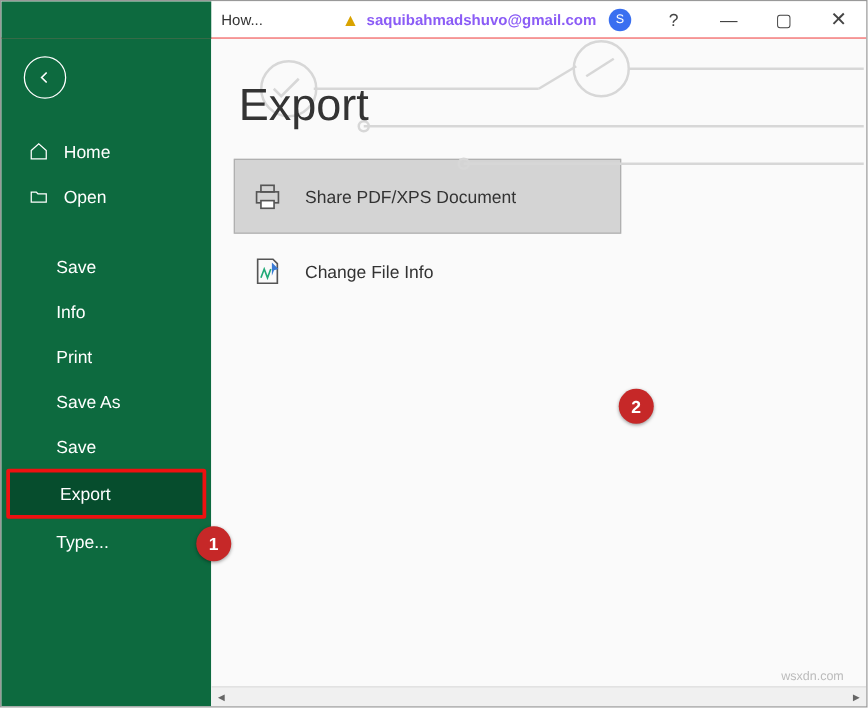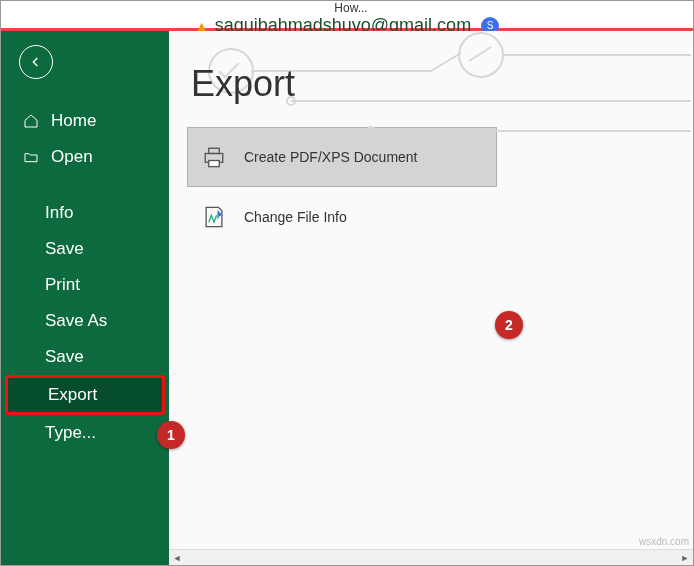--- a/index.html
+++ b/index.html
@@ -1,39 +1,39 @@
 <!DOCTYPE html>
 <html><head>
 <meta charset="utf-8">
 <style>
 * { margin: 0; padding: 0; box-sizing: border-box; font-family: "Segoe UI", Arial, sans-serif; }
 body { width: 694px; height: 566px; border: 1px solid #999; overflow: hidden; position: relative; background: #fff; }
 
 
-.titlebar { height: 30px; background: #fff; display: flex; align-items: center; font-size: 12px; border-bottom: 3px solid #ef4444; flex-direction: column; }
+.titlebar { height: 30px; background: #fff; display: flex; align-items: center; font-size: 12px; border-bottom: 1px solid #ef4444; }
 .titlebar .left-strip { width: 168px; height: 30px; background: #0d6a3f; }
 .titlebar .doc-title { padding-left: 8px; color: #333; }
 .titlebar .spacer { flex: 1; }
 .titlebar .email-area { display: flex; align-items: center; gap: 6px; }
 .titlebar .warn { color: #d9a300; font-size: 14px; }
-.titlebar .email { color: #14532d; font-size: 18px; }
+.titlebar .email { color: #8b5cf6; font-size: 12px; font-weight: bold; }
 .titlebar .avatar { width: 18px; height: 18px; border-radius: 50%; background: #3a6ff0; color: #fff; display: flex; align-items: center; justify-content: center; font-size: 10px; margin-left: 4px; }
 .titlebar .win-btns { display: flex; margin-left: 12px; }
 .titlebar .win-btn { width: 44px; height: 30px; display: flex; align-items: center; justify-content: center; color: #444; font-size: 14px; }
 .titlebar .win-btn.close { font-size: 16px; }
 
 
 .main { display: flex; height: calc(100% - 30px); }
 
 
 .sidebar { width: 168px; background: #0d6a3f; color: #fff; padding-top: 14px; position: relative; }
 .back-btn { width: 34px; height: 34px; border: 1.5px solid #fff; border-radius: 50%; display: flex; align-items: center; justify-content: center; margin-left: 18px; margin-bottom: 24px; }
 .back-btn svg { width: 16px; height: 16px; }
 
-.nav-item { height: 36px; display: flex; align-items: center; padding-left: 22px; font-size: 17px; gap: 12px; cursor: default; }
+.nav-item { height: 36px; display: flex; align-items: center; padding-left: 22px; font-size: 14px; gap: 12px; cursor: default; }
 .nav-item .ico { width: 16px; height: 16px; display: flex; align-items: center; justify-content: center; }
 .nav-group-2 { margin-top: 20px; }
 .nav-group-2 .nav-item { padding-left: 44px; }
 
 .nav-item.selected-export { background: #064d2d; border: 3px solid #e11; border-radius: 2px; margin: 0 4px; padding-left: 40px; height: 40px; }
 
 .callout { position: absolute; width: 28px; height: 28px; border-radius: 50%; background: #c62828; color: #fff; display: flex; align-items: center; justify-content: center; font-weight: bold; font-size: 14px; box-shadow: 0 1px 3px rgba(0,0,0,.4); }
 .callout.c1 { left: 156px; top: 420px; }
 .callout.c2 { left: 494px; top: 310px; }
 
@@ -47,21 +47,21 @@
 .export-options { margin-left: 18px; width: 310px; }
 .option { display: flex; align-items: center; height: 60px; padding-left: 12px; gap: 16px; border: 1px solid transparent; }
 .option.selected { background: #d4d4d4; border: 1px solid #b0b0b0; }
 .option .opt-icon { width: 28px; height: 28px; }
 .option .opt-label { font-size: 14px; color: #333; }
 
 .scrollbar-h { position: absolute; left: 0; bottom: 0; height: 16px; width: 100%; background: #f0f0f0; border-top: 1px solid #ddd; display: flex; align-items: center; }
 .scrollbar-h .arrow { width: 16px; height: 16px; display: flex; align-items: center; justify-content: center; font-size: 9px; color: #666; }
 .scrollbar-h .track { flex: 1; }
 
-.watermark { position: absolute; right: 4px; bottom: 18px; font-size: 10px; color: #bbb; margin-top: 45px; }
+.watermark { position: absolute; right: 18px; bottom: 18px; font-size: 10px; color: #bbb; margin-top: 45px; }
 
 svg { display: block; }
 </style>
 </head>
 <body>
 
 <div class="titlebar">
   <div class="left-strip"></div>
   <div class="doc-title">How...</div>
   <div class="spacer"></div>
@@ -99,24 +99,24 @@
       <span class="ico">
         <svg viewBox="0 0 24 24">
             <path d="M3 7h6l2 2h10v10H3z" stroke="#fff" stroke-width="1.5" fill="none"></path>
           </svg>
       </span>
       <span>Open</span>
     </div>
 
     <div class="nav-group-2">
       <div class="nav-item">
-          <span>Info</span>
+          <span>Save</span>
         </div>
       <div class="nav-item">
-          <span>Save</span>
+          <span>Info</span>
         </div>
       <div class="nav-item">
           <span>Print</span>
         </div>
       <div class="nav-item">
           <span>Save As</span>
         </div>
       <div class="nav-item">
           <span>Save</span>
         </div>
@@ -152,21 +152,21 @@
 
     <div class="export-options">
       <div class="option selected">
         <span class="opt-icon">
           <svg viewBox="0 0 32 32">
               <rect x="6" y="12" width="20" height="10" stroke="#555" stroke-width="1.5" fill="none"></rect>
               <rect x="10" y="6" width="12" height="6" stroke="#555" stroke-width="1.5" fill="none"></rect>
               <rect x="10" y="20" width="12" height="7" stroke="#555" stroke-width="1.5" fill="#fff"></rect>
             </svg>
         </span>
-        <span class="opt-label">Create PDF/XPS Document</span>
+        <span class="opt-label">Share PDF/XPS Document</span>
       </div>
       <div class="option">
         <span class="opt-icon">
           <svg viewBox="0 0 32 32">
               <path d="M7 5h14l4 4v18H7z" stroke="#555" stroke-width="1.5" fill="none"></path>
               <path d="M10 22l3-8 3 8 3-8" stroke="#2a7" stroke-width="1.5" fill="none"></path>
               <path d="M20 8l6 6-4 1-2 5z" fill="#3a7bd5"></path>
             </svg>
         </span>
         <span class="opt-label">Change File Info</span>

